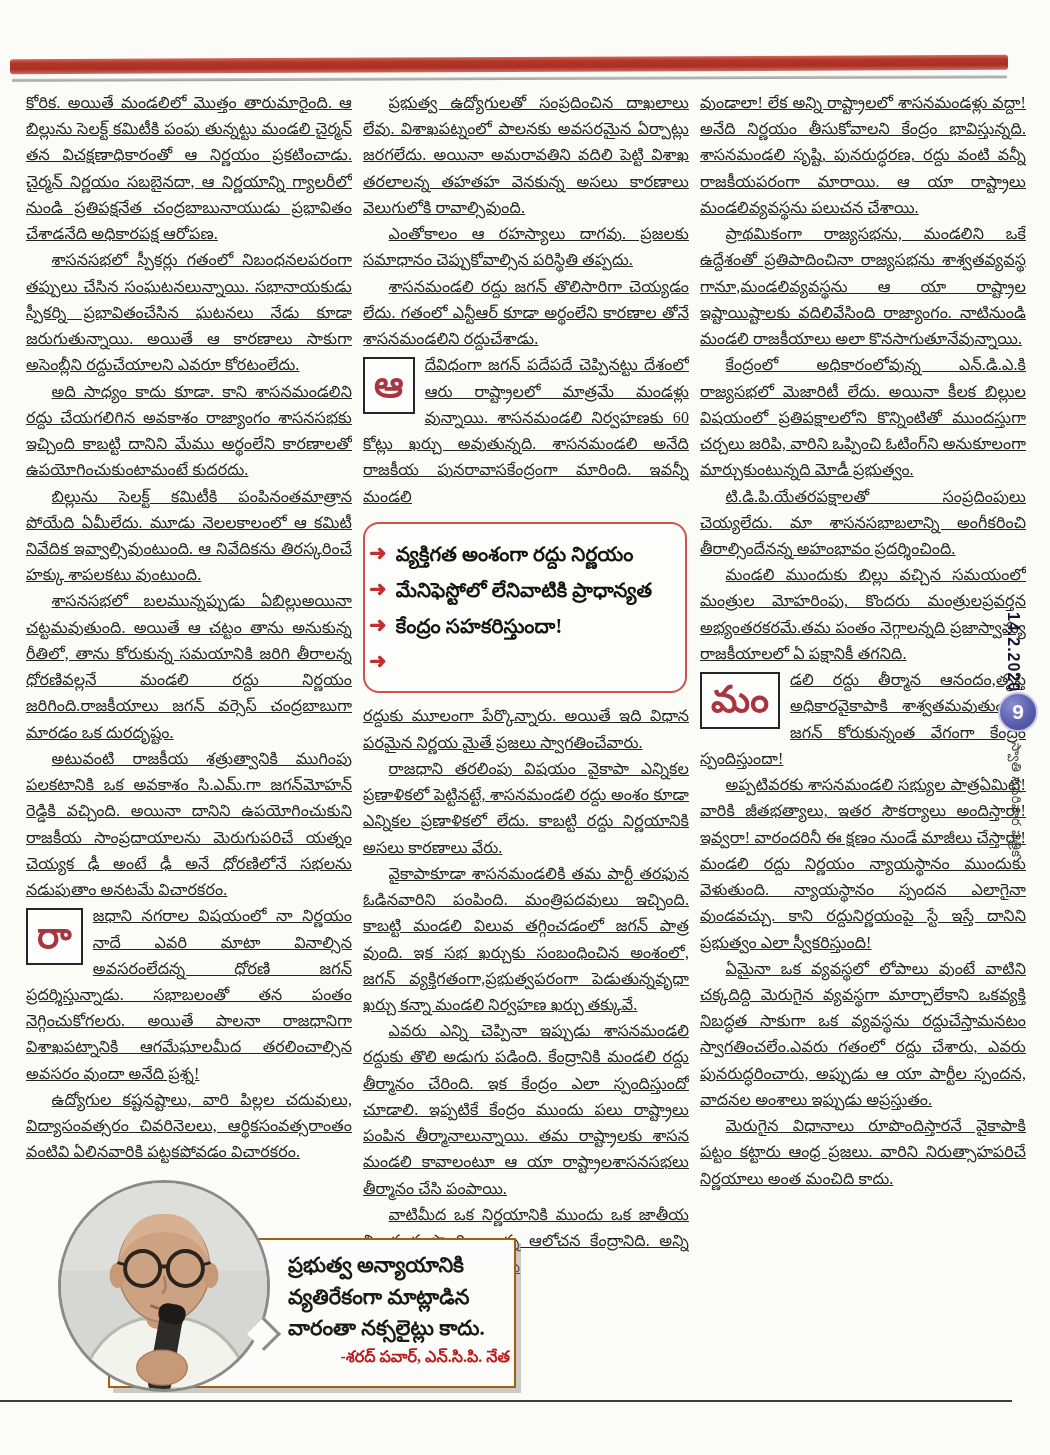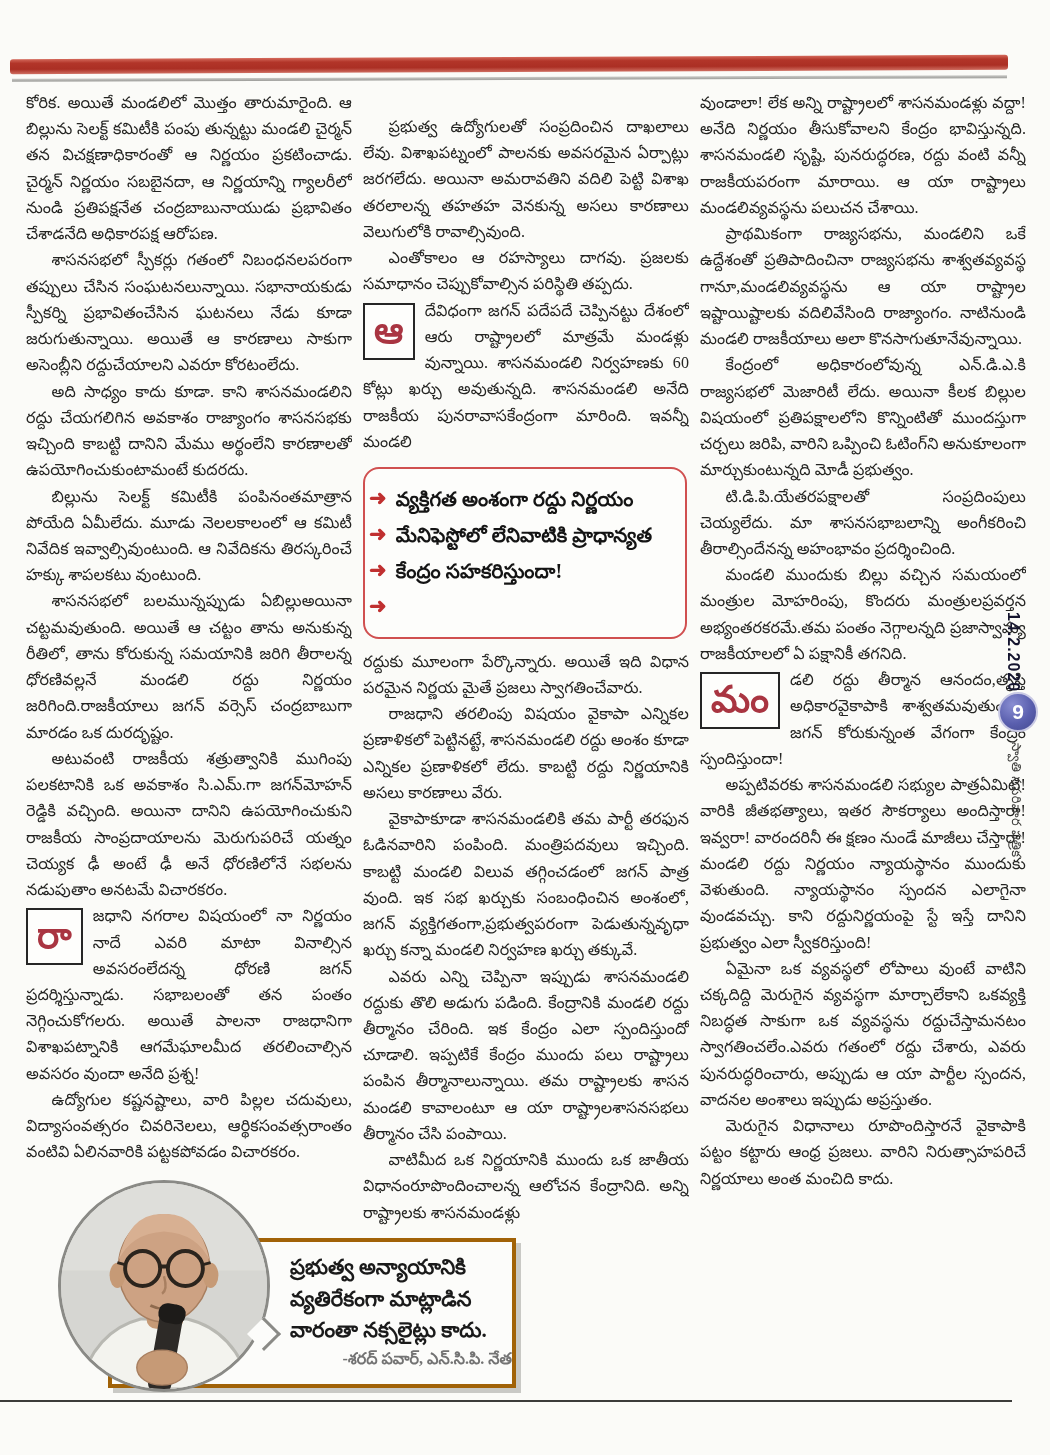--- a/index.html
+++ b/index.html
@@ -25,50 +25,50 @@
     background:#3c3c3a;
   }
   
   .columns { position:absolute; left:26px; top:90px; width:1000px; display:flex; gap:11px; }
   .col {
     width:326px; flex:0 0 326px; overflow:hidden;
     font-size:16px; line-height:1.64; text-align:justify; color:#242422;
     letter-spacing:.1px;
   }
   .col-1 { height:1090px; }
-  .col-2 { height:1315px;margin-top:24px; }
+  .col-2 { height:1315px; }
   .col-3 { height:1315px; }
-  p.para { text-indent:1.6em; margin:0; }
+  p.para { text-indent:1.6em; margin:0;text-decoration:underline; }
   p.para.noindent { text-indent:0; }
   .dropcap-box {
     float:left; border:2px solid #262626; background:#fefefc;
     color:#a93541; font-weight:bold; font-size:37px; line-height:1;
     padding:7px 9px 9px 9px; margin:5px 10px 2px 0;
   }
   
   .highlight-box {
     border:2px solid #d05050; border-radius:16px;
     padding:12px 8px 12px 4px; margin:12px 2px 10px 0; background:#fdfdfb;
   }
   .bullet-row { display:flex; gap:9px; align-items:flex-start;
     font-size:20px; font-weight:bold; line-height:1.8; color:#141414; text-align:left; }
   .arrow { color:#c03030; font-size:21px; line-height:1.7; }
   
   .quote-panel {
     position:absolute; left:108px; top:1238px; width:408px; height:150px;
-    background:#fcfcfa; border:4px solid #a16207;
+    background:#fcfcfa; border:2px solid #a16207;
     box-shadow:5px 5px 0 rgba(140,140,135,.45);
   }
   .quote-text {
     position:absolute; left:178px; top:10px; width:222px;
     font-size:21px; font-weight:bold; line-height:1.5; color:#1a1a1a; text-align:left;
   }
   .quote-attr {
     position:absolute; left:150px; top:108px; width:250px;
-    font-size:16px; font-weight:bold; text-align:right; color:#737373;
+    font-size:16px; font-weight:bold; text-align:right; color:#b91c1c;
   }
   .photo-circle {
     position:absolute; left:58px; top:1180px; width:212px; height:212px;
     border-radius:50%; border:3px solid #8a8a86; overflow:hidden; background:#d9d9d5;
   }
   .photo-circle svg { display:block; width:100%; height:100%; }
   .photo-tail {
     position:absolute; left:252px; top:1322px; width:24px; height:24px;
     background:#fcfcfa; border-right:3px solid #8a8a86; border-bottom:3px solid #8a8a86;
     transform:rotate(-45deg);
@@ -105,20 +105,21 @@
         <p class="para">అది సాధ్యం కాదు కూడా. కాని శాసనమండలిని రద్దు చేయగలిగిన అవకాశం రాజ్యాంగం శాసనసభకు ఇచ్చింది కాబట్టి దానిని మేము అర్థంలేని కారణాలతో ఉపయోగించుకుంటామంటే కుదరదు.</p>
         <p class="para">బిల్లును సెలక్ట్ కమిటీకి పంపినంతమాత్రాన పోయేది ఏమీలేదు. మూడు నెలలకాలంలో ఆ కమిటీ నివేదిక ఇవ్వాల్సివుంటుంది. ఆ నివేదికను తిరస్కరించే హక్కు శాపలకటు వుంటుంది.</p>
         <p class="para">శాసనసభలో బలమున్నప్పుడు ఏబిల్లుఅయినా చట్టమవుతుంది. అయితే ఆ చట్టం తాను అనుకున్న రీతిలో, తాను కోరుకున్న సమయానికి జరిగి తీరాలన్న ధోరణివల్లనే మండలి రద్దు నిర్ణయం జరిగింది.రాజకీయాలు జగన్ వర్సెస్ చంద్రబాబుగా మారడం ఒక దురదృష్టం.</p>
         <p class="para">అటువంటి రాజకీయ శత్రుత్వానికి ముగింపు పలకటానికి ఒక అవకాశం సి.ఎమ్.గా జగన్‌మోహన్ రెడ్డికి వచ్చింది. అయినా దానిని ఉపయోగించుకుని రాజకీయ సాంప్రదాయాలను మెరుగుపరిచే యత్నం చెయ్యక ఢీ అంటే ఢీ అనే ధోరణిలోనే సభలను నడుపుతాం అనటమే విచారకరం.</p>
         <p class="para noindent"><span class="dropcap-box">రా</span>జధాని నగరాల విషయంలో నా నిర్ణయం నాదే ఎవరి మాటా వినాల్సిన అవసరంలేదన్న ధోరణి జగన్ ప్రదర్శిస్తున్నాడు. సభాబలంతో తన పంతం నెగ్గించుకోగలరు. అయితే పాలనా రాజధానిగా విశాఖపట్నానికి ఆగమేఘాలమీద తరలించాల్సిన అవసరం వుందా అనేది ప్రశ్న!</p>
         <p class="para">ఉద్యోగుల కష్టనష్టాలు, వారి పిల్లల చదువులు, విద్యాసంవత్సరం చివరినెలలు, ఆర్థికసంవత్సరాంతం వంటివి ఏలినవారికి పట్టకపోవడం విచారకరం.</p>
       </div>
     <div class="col col-2">
         <p class="para">ప్రభుత్వ ఉద్యోగులతో సంప్రదించిన దాఖలాలు లేవు. విశాఖపట్నంలో పాలనకు అవసరమైన ఏర్పాట్లు జరగలేదు. అయినా అమరావతిని వదిలి పెట్టి విశాఖ తరలాలన్న తహతహ వెనకున్న అసలు కారణాలు వెలుగులోకి రావాల్సివుంది.</p>
         <p class="para">ఎంతోకాలం ఆ రహస్యాలు దాగవు. ప్రజలకు సమాధానం చెప్పుకోవాల్సిన పరిస్థితి తప్పదు.</p>
+        <p class="para">శాసనమండలి రద్దు జగన్ తొలిసారిగా చెయ్యడం లేదు. గతంలో ఎన్టీఆర్ కూడా అర్థంలేని కారణాల తోనే శాసనమండలిని రద్దుచేశాడు.</p>
         <p class="para noindent"><span class="dropcap-box">ఆ</span>దేవిధంగా జగన్ పదేపదే చెప్పినట్టు దేశంలో ఆరు రాష్ట్రాలలో మాత్రమే మండళ్లు వున్నాయి. శాసనమండలి నిర్వహణకు 60 కోట్లు ఖర్చు అవుతున్నది. శాసనమండలి అనేది రాజకీయ పునరావాసకేంద్రంగా మారింది. ఇవన్నీ మండలి</p>
         <div class="highlight-box">
           <div class="bullet-row">
             <span class="arrow">➜</span>
             <span class="bullet-text">వ్యక్తిగత అంశంగా రద్దు నిర్ణయం</span>
           </div>
           <div class="bullet-row">
             <span class="arrow">➜</span>
             <span class="bullet-text">మేనిఫెస్టోలో లేనివాటికి ప్రాధాన్యత</span>
           </div>

